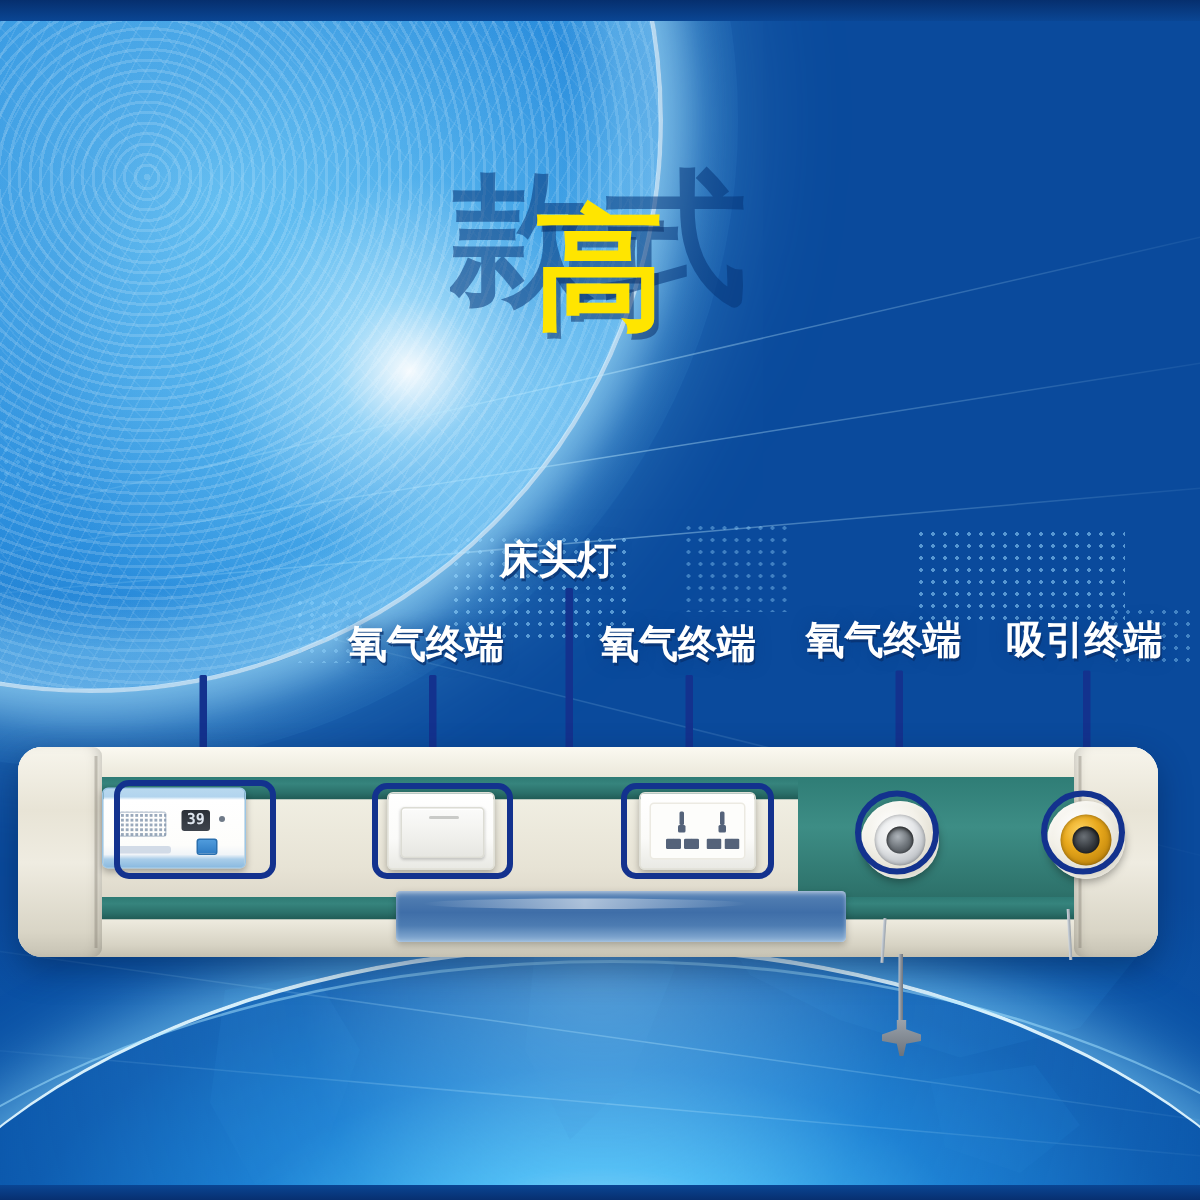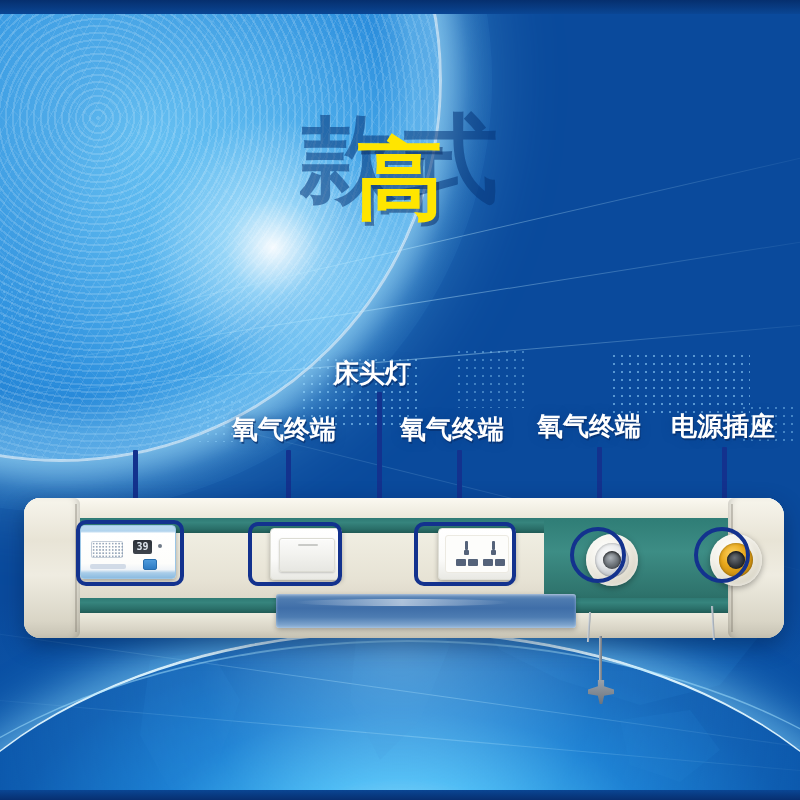--- a/index.html
+++ b/index.html
@@ -132,21 +132,21 @@
     position:absolute;font-size:26px;font-weight:bold;color:#ffffff;
     white-space:nowrap;letter-spacing:0px;line-height:1;
     text-shadow:1px 2px 0 rgba(8,48,110,.75), 0 0 10px rgba(10,60,130,.55);
   }
   .lead{
     position:absolute;width:5px;background:#13328e;border-radius:1px;
   }
 
   
   .unit{
-    position:absolute;left:24px;top:498px;width:760px;height:140px;
+    position:absolute;left:12px;top:498px;width:760px;height:140px;
   }
   .unit-body{
     position:absolute;inset:0;border-radius:16px 18px 18px 16px;
     background:linear-gradient(180deg,#f2efe4 0%,#eae6d8 6%,#e4e0d2 14%,#eceadd 24%,#f1eee2 34%, #efece0 62%, #e9e5d7 78%, #ddd9ca 90%, #cdc9ba 100%);
     box-shadow:0 8px 22px rgba(3,28,70,.45), inset 0 2px 3px rgba(255,255,255,.85);
     overflow:hidden;
   }
   
   .cap{
     position:absolute;top:0;width:56px;height:140px;
@@ -355,21 +355,21 @@
     <div class="hl-row2">
       <span class="hl-big">高</span>
     </div>
   </div>
 
   <div class="labels">
     <div class="clabel" style="left:232px;top:416px;">氧气终端</div>
     <div class="clabel" style="left:333px;top:360px;">床头灯</div>
     <div class="clabel" style="left:400px;top:416px;">氧气终端</div>
     <div class="clabel" style="left:537px;top:413px;">氧气终端</div>
-    <div class="clabel" style="left:671px;top:413px;">电源插座</div>
+    <div class="clabel" style="left:671px;top:413px;">吸引终端</div>
 
     <div class="lead" style="left:133px;top:450px;height:78px;"></div>
     <div class="lead" style="left:286px;top:450px;height:78px;"></div>
     <div class="lead" style="left:377px;top:392px;height:212px;"></div>
     <div class="lead" style="left:457px;top:450px;height:78px;"></div>
     <div class="lead" style="left:597px;top:447px;height:90px;"></div>
     <div class="lead" style="left:722px;top:447px;height:90px;"></div>
   </div>
 
   <div class="unit">

